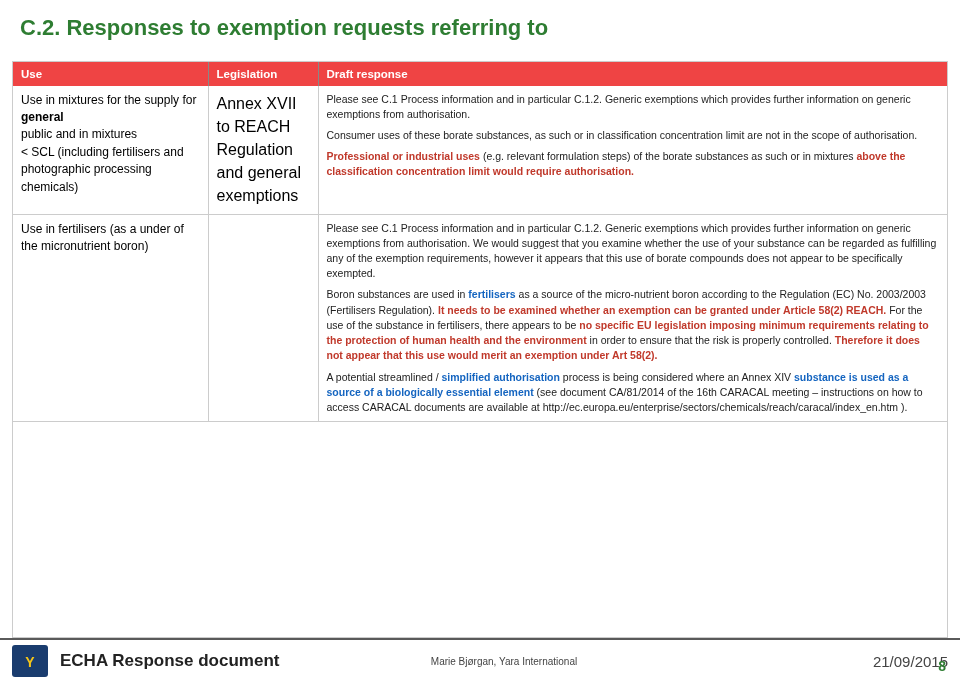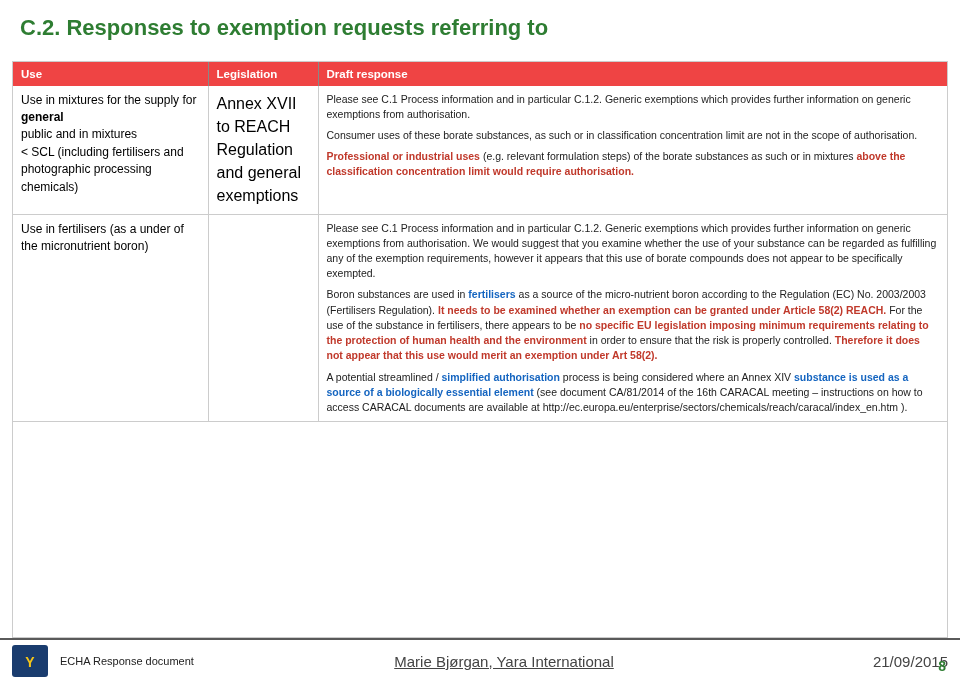--- a/index.html
+++ b/index.html
@@ -125,32 +125,31 @@
       height: 44px;
     }
 
     .footer-logo {
       width: 36px;
       height: 32px;
       margin-right: 12px;
     }
 
     .footer-doc-name {
-      font-size: 11px;
-      font-weight: normal;
+      font-size: 17px;
+      font-weight: bold;
       color: #222;
       flex: 1;
     }
 
     .footer-center {
       flex: 2;
       text-align: center;
-      font-size: 15px;
+      font-size: 10px;
       color: #444;
-      text-decoration: underline;
     }
 
     .footer-right {
       flex: 1;
       text-align: right;
       font-size: 15px;
       color: #444;
     }
 
     .footer-page-num {

